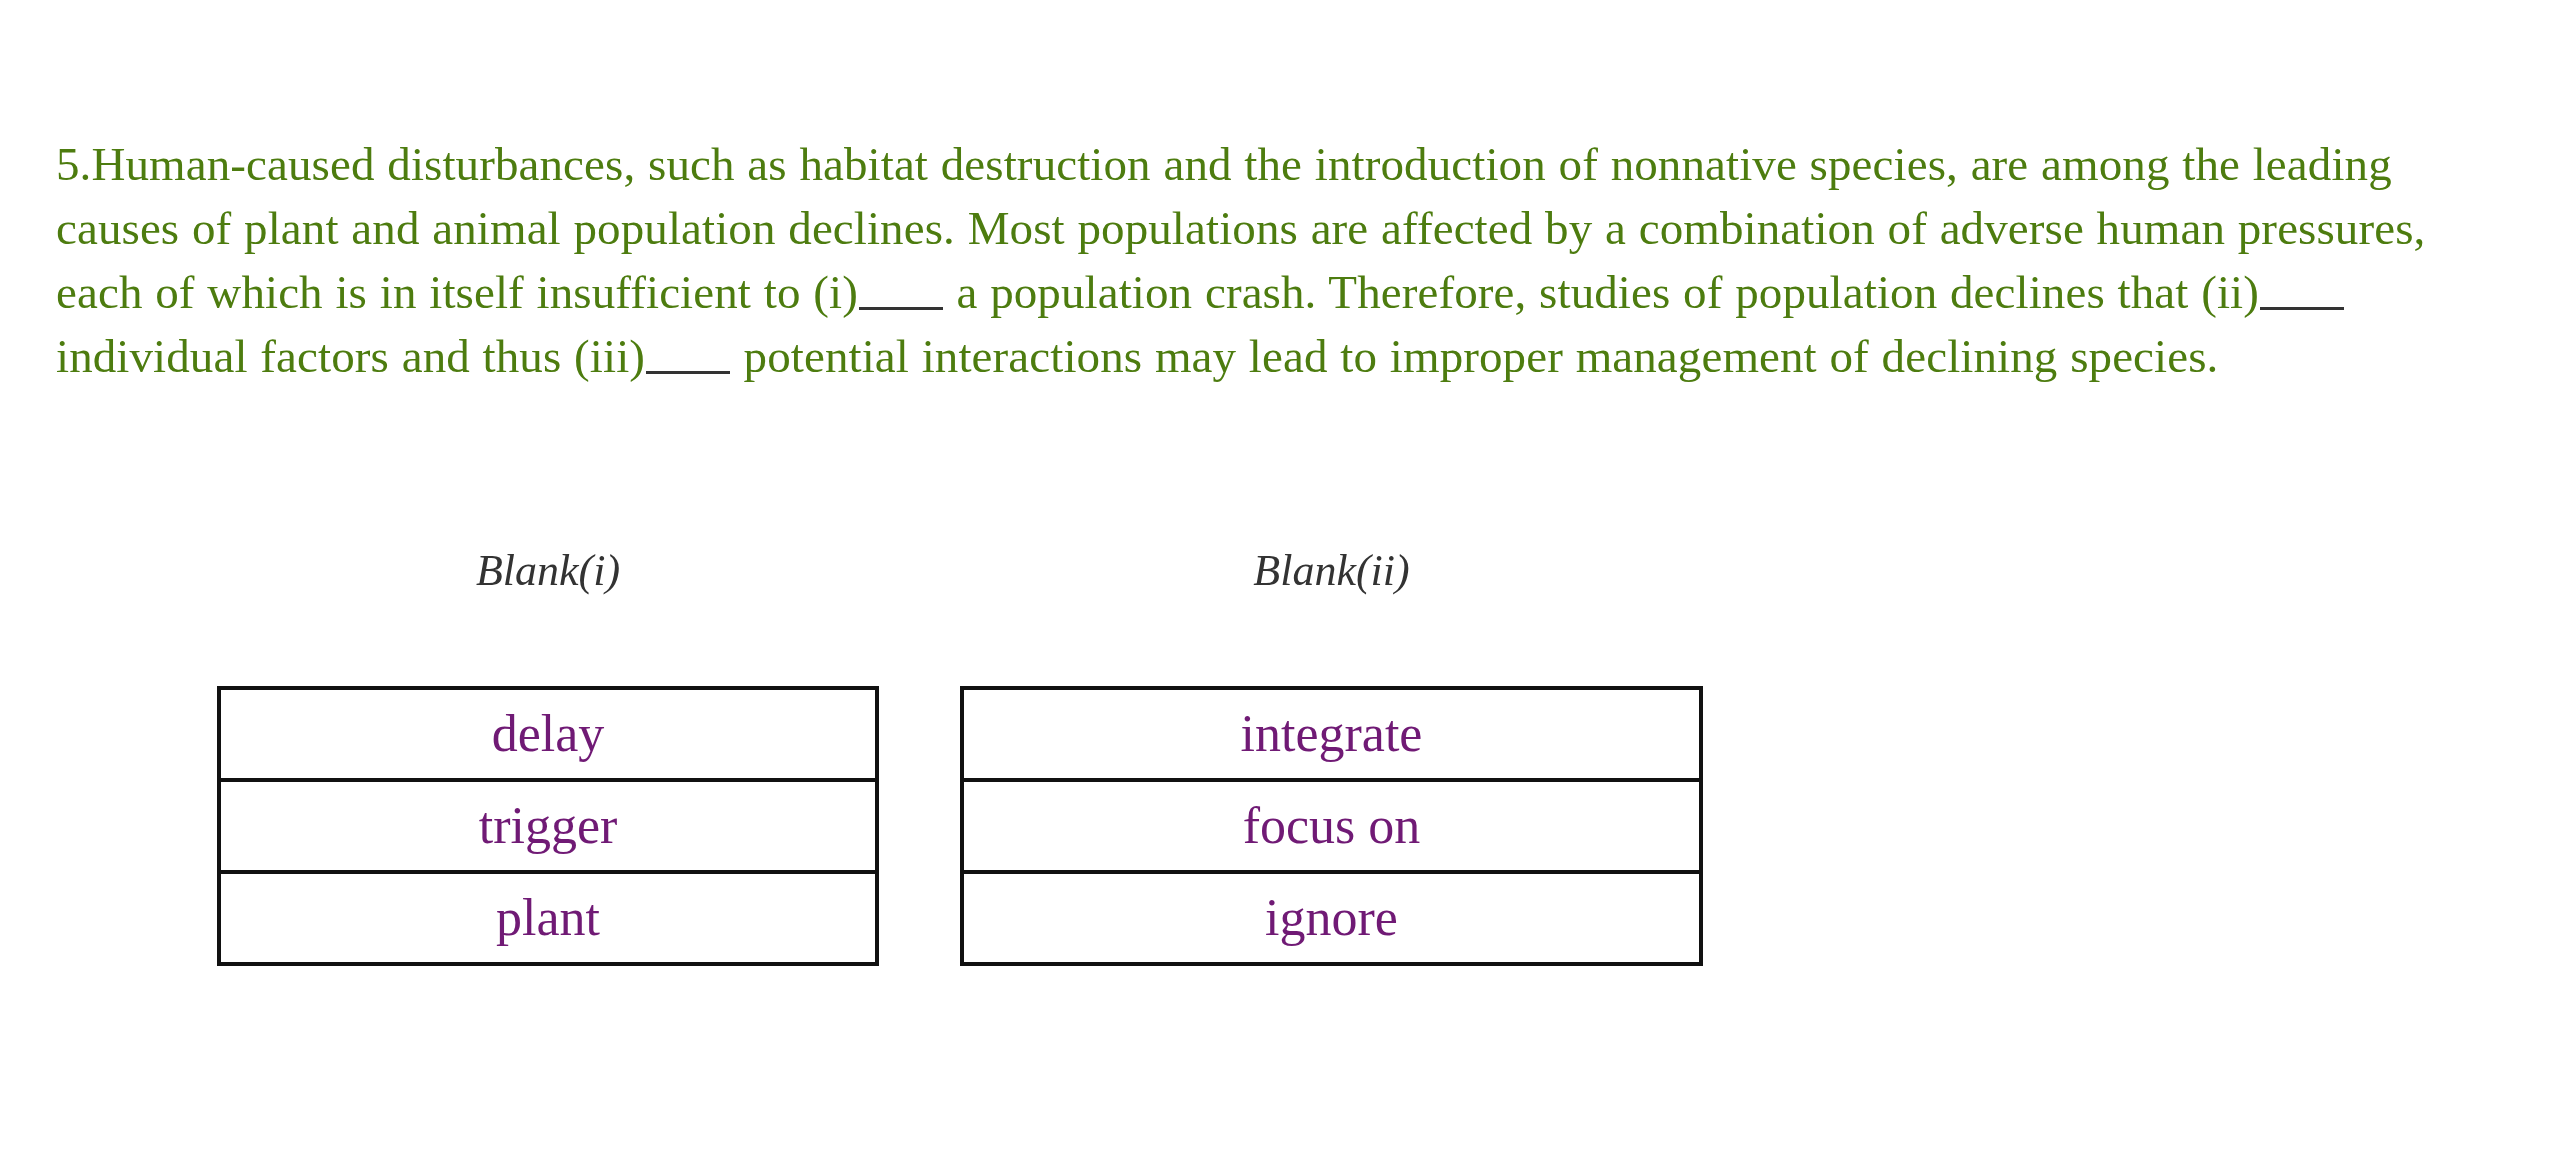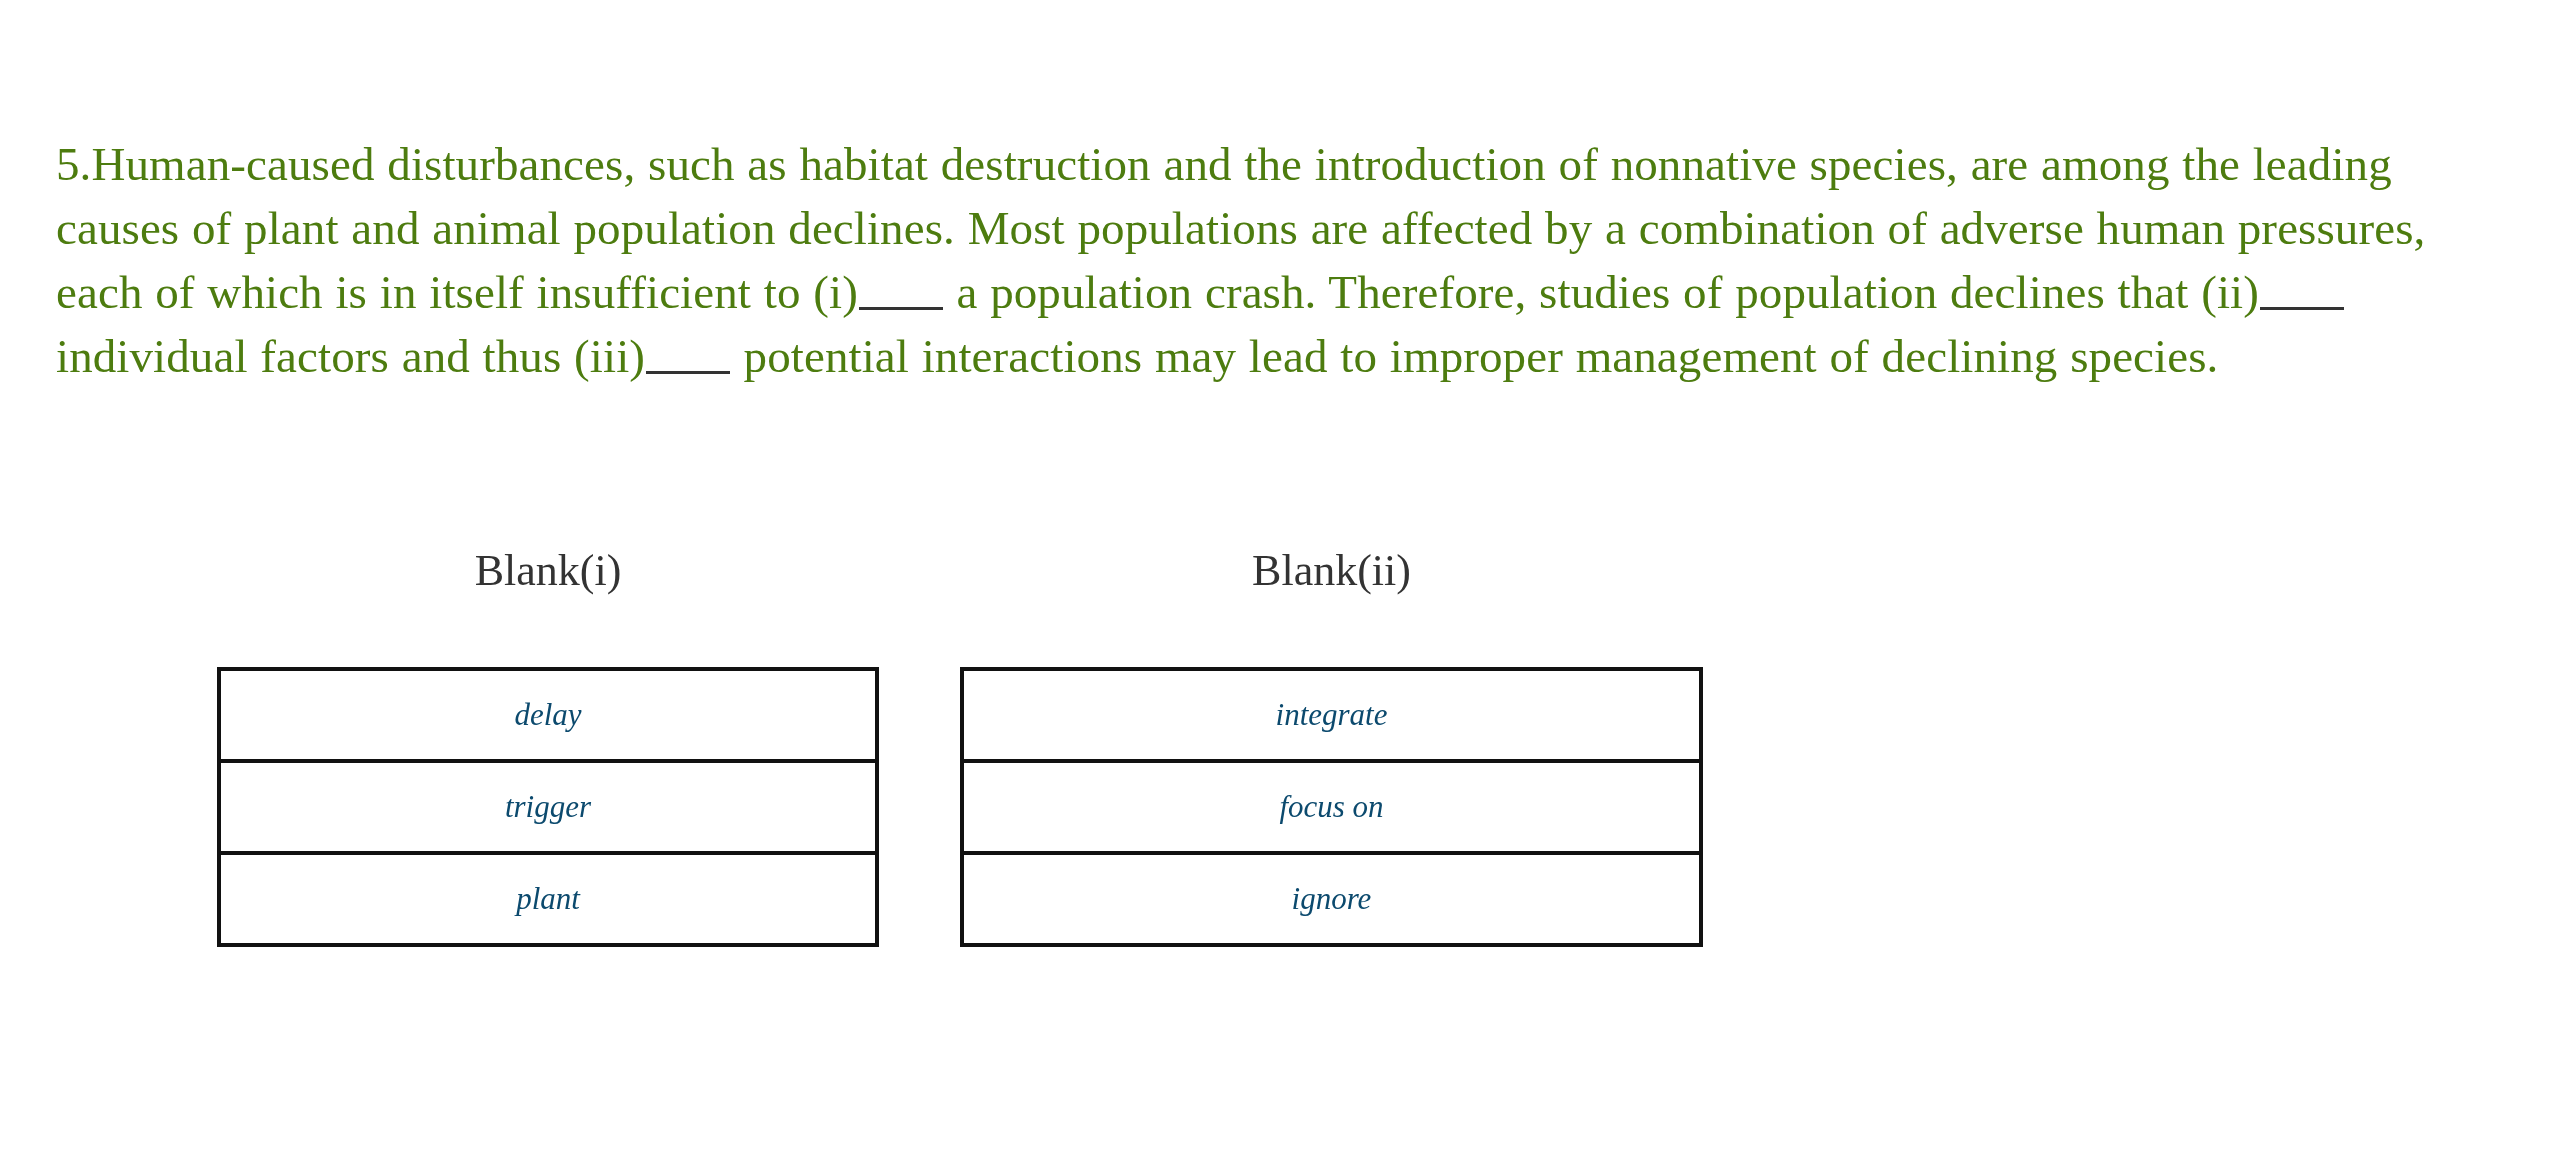--- a/index.html
+++ b/index.html
@@ -56,45 +56,45 @@
   .blank-column.col-1 { left: 217px;  width: 662px; }
   .blank-column.col-2 { left: 960px; width: 743px; }
   .blank-column.col-3 { left: 1701px; width: 661px; }
 
   .column-header {
     text-align: center;
     font-size: 44px;
     line-height: 53px;
     color: #333333;
     height: 53px;
-    margin: 0 0 70px 0;
+    margin: 0 0 89px 0;
     white-space: nowrap;
+    font-style: italic;
   }
 
   .choice-table {
     border: 4.4px solid #111111;
     border-collapse: collapse;
     width: 100%;
     background: #ffffff;
     box-sizing: border-box;
   }
   .choice-row {
     height: 88px;
   }
   .choice-cell {
     border-bottom: 4.4px solid #111111;
     text-align: center;
     vertical-align: middle;
-    font-size: 31px;
+    font-size: 52px;
     line-height: 50px;
-    color: #0c4a6e;
+    color: #701a75;
     height: 88px;
     padding: 0;
     white-space: nowrap;
-    font-style: italic;
   }
   .choice-row:last-child .choice-cell {
     border-bottom: none;
   }
 </style>
 </head>
 <body>
 
 <div class="question-block">
   <p class="question-text"><span>5.Human-caused disturbances, such as habitat destruction and the introduction of nonnative species, are among the leading causes of plant and animal population declines. Most populations are affected by a combination of adverse human pressures, each of which is in itself insufficient to (i)</span><span class="blank-rule"></span><span> a population crash. Therefore, studies of population declines that (ii)</span><span class="blank-rule"></span><span> individual factors and thus (iii)</span><span class="blank-rule"></span><span> potential interactions may lead to improper management of declining species.</span></p>

